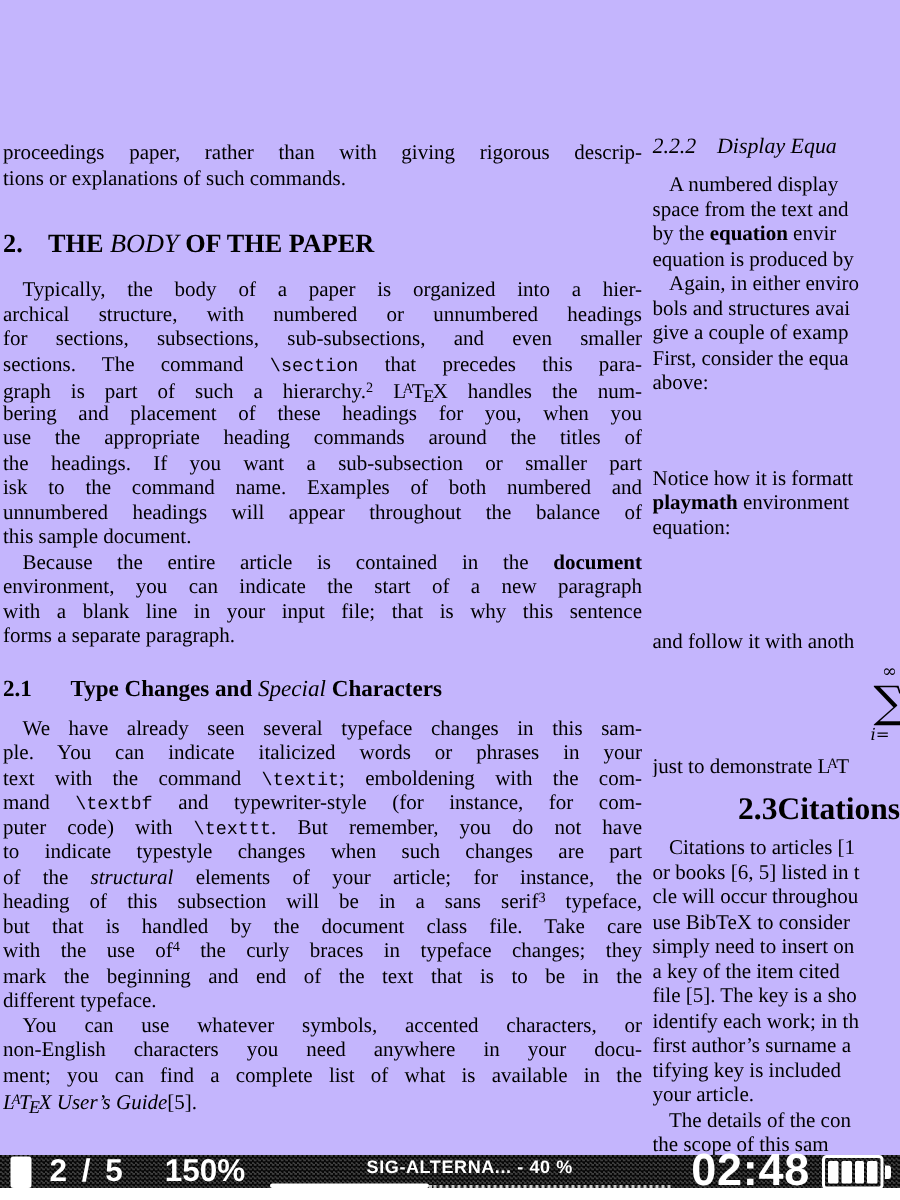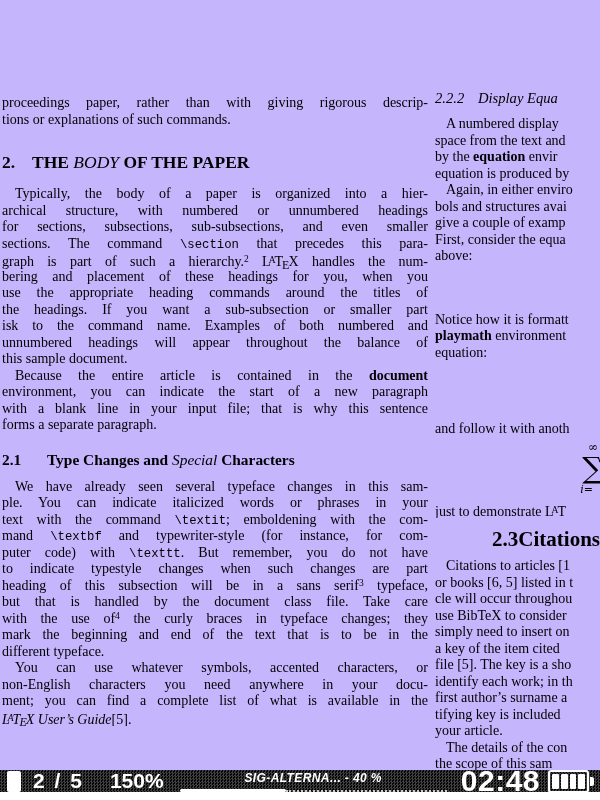--- a/index.html
+++ b/index.html
@@ -51,21 +51,21 @@
     background-color:#0b0b0b;
     background-image:repeating-conic-gradient(#3f3f3f 0% 25%, #060606 0% 50%);
     background-size:3px 3px;
     display:flex;align-items:center;color:#fff;
     font-family:"Liberation Sans",sans-serif;font-weight:bold;
   }
   .sb-pageicon{width:14px;height:21px;background:#fff;border-radius:2px;margin-left:7px;flex:none;}
   .sb-pages{font-size:21px;margin-left:12px;letter-spacing:2px;flex:none;}
   .sb-zoom{font-size:21px;margin-left:26px;flex:none;}
   .sb-center{flex:1;margin:1px 14px 0 16px;display:flex;flex-direction:column;justify-content:center;min-width:0;}
-  .sb-title{font-size:12px;text-align:center;letter-spacing:0.4px;margin-bottom:3px;white-space:nowrap;overflow:hidden;font-style:italic;}
+  .sb-title{font-size:12px;text-align:center;letter-spacing:0.4px;margin-bottom:3px;white-space:nowrap;overflow:hidden;}
   .sb-track{display:flex;align-items:center;height:4px;}
   .sb-solid{height:3px;background:#fff;border-radius:2px;width:40%;}
   .sb-dots{flex:1;border-bottom:2px dotted #c9c9c9;height:0;margin-top:1px;}
   .sb-clock{font-size:30px;margin-right:8px;letter-spacing:0.5px;flex:none;}
   .sb-batt{flex:none;display:flex;align-items:center;margin-right:6px;}
   .sb-batt-body{width:33px;height:15px;border:2px solid #fff;border-radius:3px;display:flex;gap:2px;padding:2px;}
   .sb-batt-bar{flex:1;background:#fff;border-radius:1px;}
   .sb-batt-nub{width:4px;height:9px;background:#fff;border-radius:0 2px 2px 0;margin-left:1px;}
 </style>
 </head>
@@ -91,20 +91,21 @@
       <div class="line"><span>environment, you can indicate the start of a new paragraph</span></div>
       <div class="line"><span>with a blank line in your input file; that is why this sentence</span></div>
       <div class="line last"><span>forms a separate paragraph.</span></div>
       <div class="hblock h-sub"><span class="h-num">2.1</span><span>Type Changes and </span><span class="s-bi">Special</span><span> Characters</span></div>
       <div class="line ind"><span>We have already seen several typeface changes in this sam-</span></div>
       <div class="line"><span>ple. You can indicate italicized words or phrases in your</span></div>
       <div class="line"><span>text with the command </span><span class="s-m">\textit</span><span>; emboldening with the com-</span></div>
       <div class="line"><span>mand </span><span class="s-m">\textbf</span><span> and typewriter-style (for instance, for com-</span></div>
       <div class="line"><span>puter code) with </span><span class="s-m">\texttt</span><span>. But remember, you do not have</span></div>
       <div class="line"><span>to indicate typestyle changes when such changes are part</span></div>
+      <div class="line"><span>of the </span><span class="s-i">structural</span><span> elements of your article; for instance, the</span></div>
       <div class="line"><span>heading of this subsection will be in a sans serif</span><span class="s-sup">3</span><span> typeface,</span></div>
       <div class="line"><span>but that is handled by the document class file. Take care</span></div>
       <div class="line"><span>with the use of</span><span class="s-sup">4</span><span> the curly braces in typeface changes; they</span></div>
       <div class="line"><span>mark the beginning and end of the text that is to be in the</span></div>
       <div class="line last"><span>different typeface.</span></div>
       <div class="line ind"><span>You can use whatever symbols, accented characters, or</span></div>
       <div class="line"><span>non-English characters you need anywhere in your docu-</span></div>
       <div class="line"><span>ment; you can find a complete list of what is available in the</span></div>
       <div class="line last"><span class="s-i">L<span class="lx-a">A</span>T<span class="lx-e">E</span>X</span><span class="s-i"> User’s Guide</span><span>[5].</span></div>
     </div>

